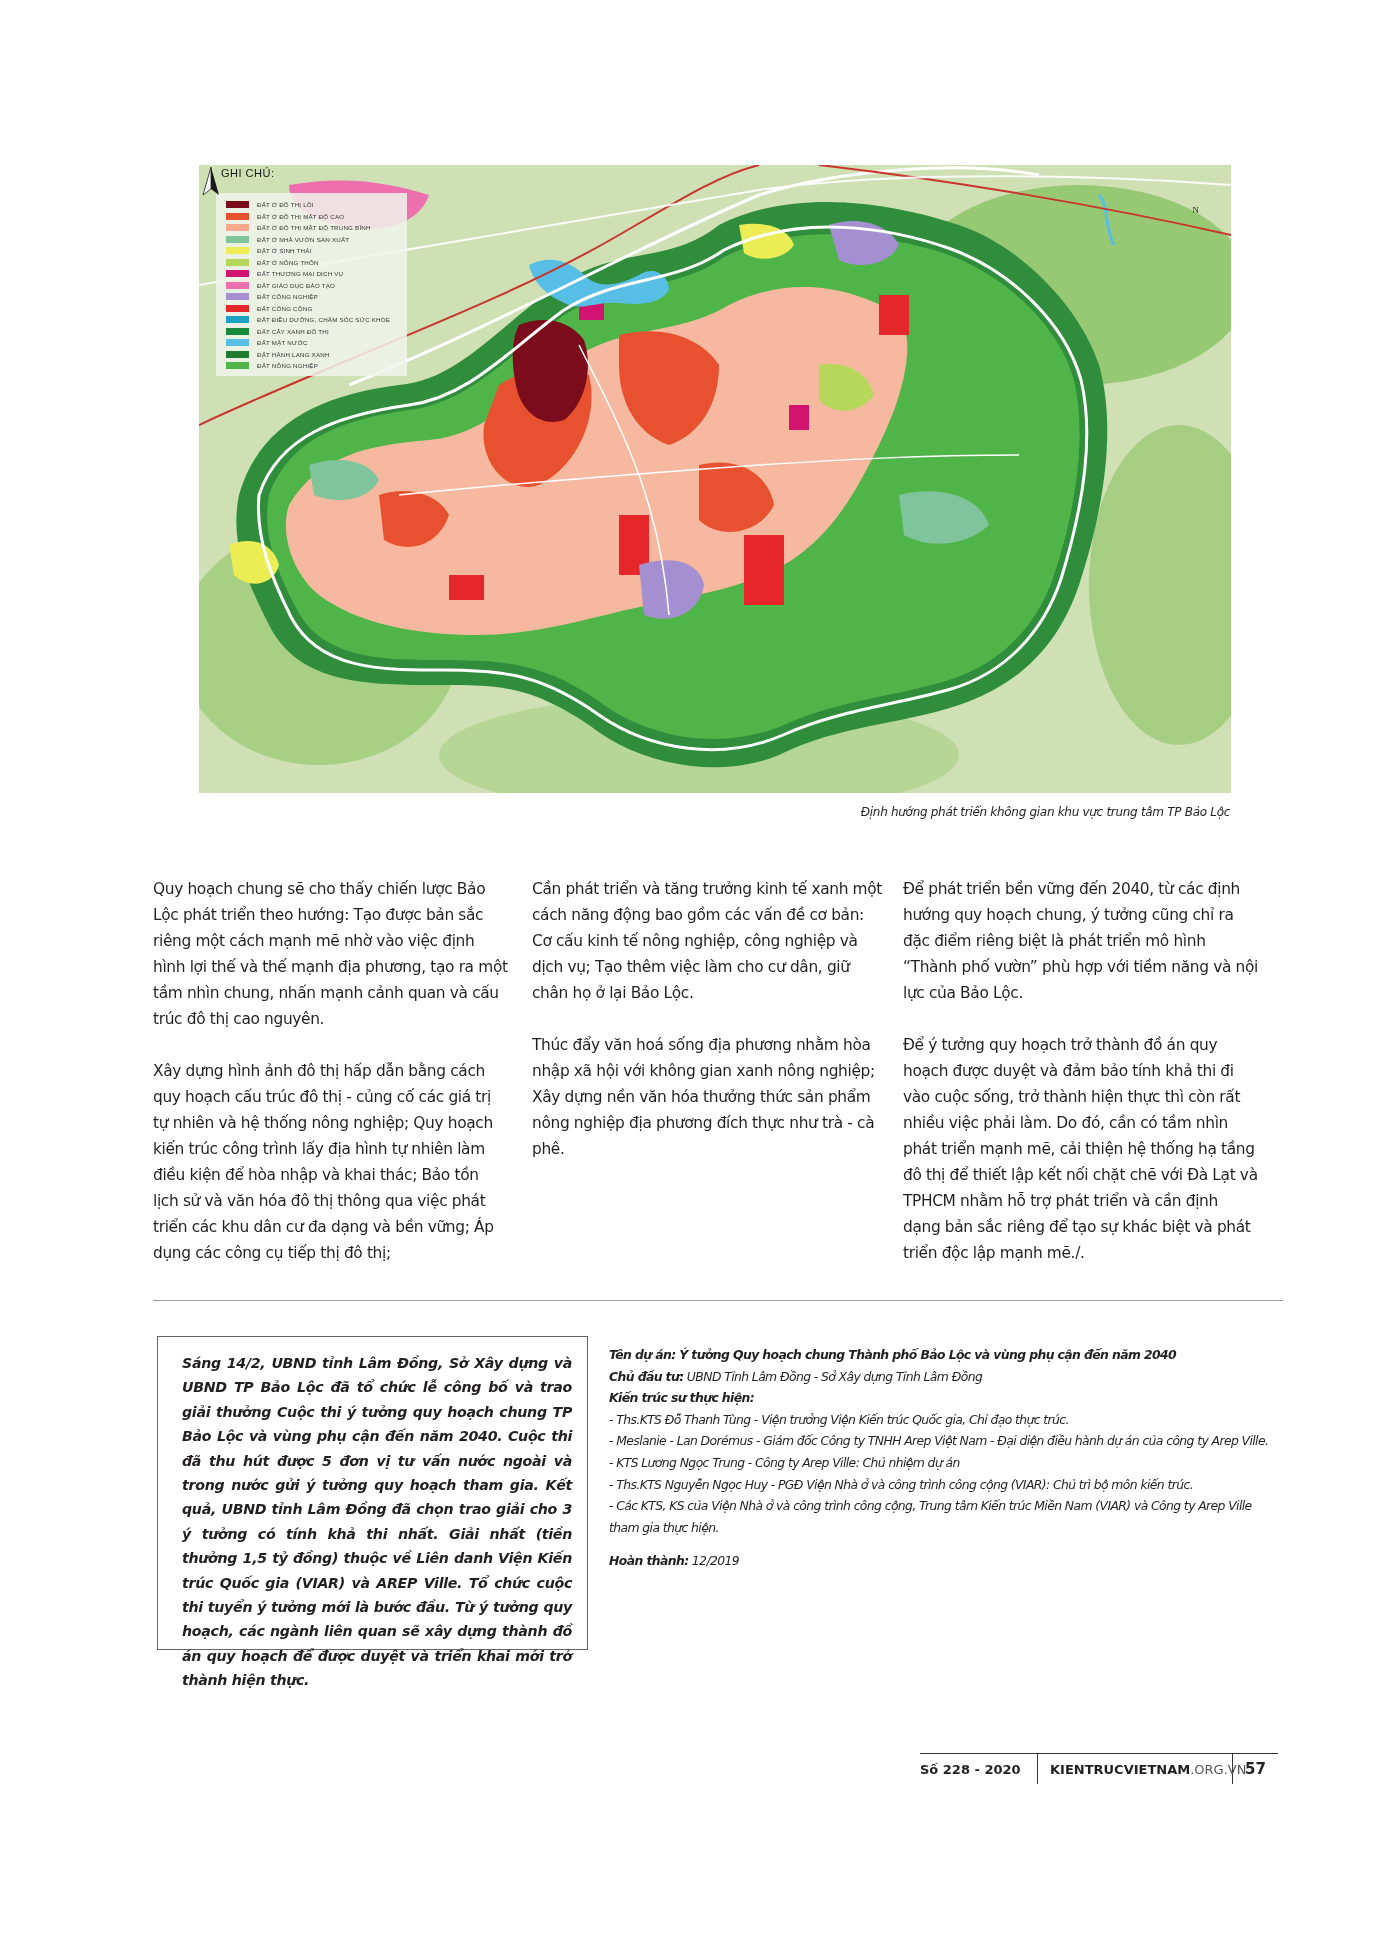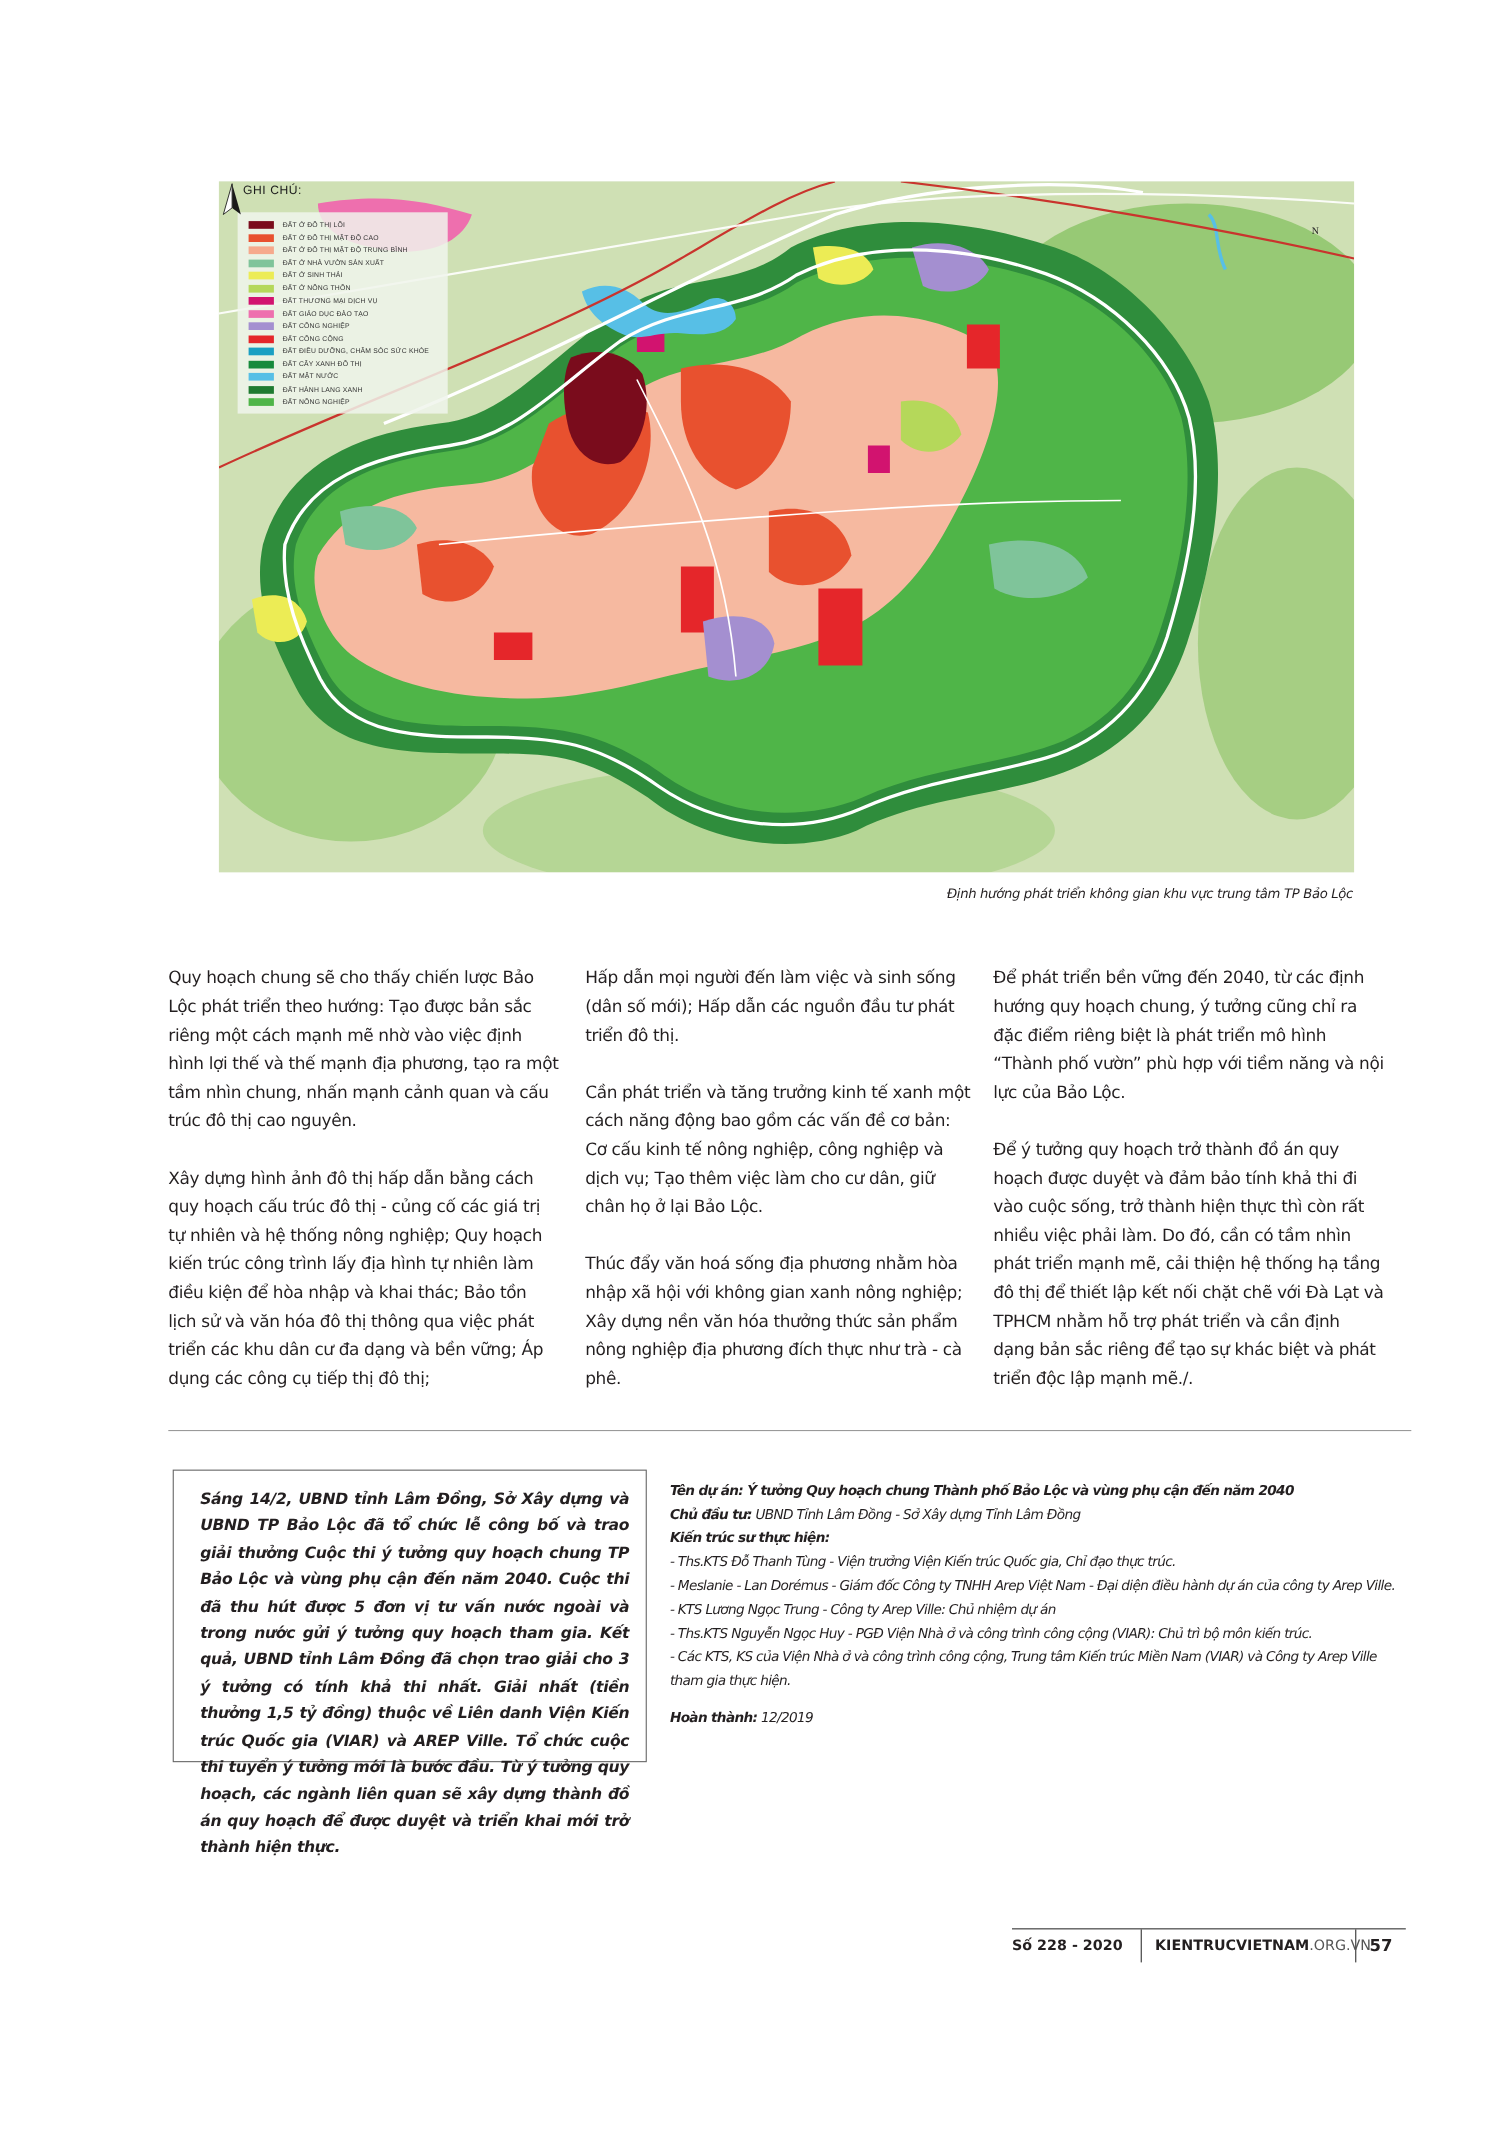--- a/index.html
+++ b/index.html
@@ -22,21 +22,21 @@
   
   .col { position: absolute; top: 876px; width: 355px; font-size: 15.4px; line-height: 26px; letter-spacing: -0.35px; }
   .col p { margin: 0 0 26px 0; }
   .col1 { left: 153px; }
   .col2 { left: 532px; }
   .col3 { left: 903px; }
 
   .rule { position: absolute; left: 153px; top: 1300px; width: 1130px; height: 0; border-top: 1px solid #9a9a9a; }
 
   
-  .boxout { position: absolute; left: 157px; top: 1336px; width: 431px; height: 266px; border: 1.5px solid #666; box-sizing: border-box; }
+  .boxout { position: absolute; left: 157px; top: 1336px; width: 431px; height: 314px; border: 1.5px solid #666; box-sizing: border-box; }
   .boxout-text { position: absolute; left: 24px; top: 14px; width: 390px; font-style: italic; font-weight: bold; font-size: 14.2px; line-height: 24.4px; text-align: justify; letter-spacing: -0.3px; margin: 0; }
 
   
   .credits { position: absolute; left: 609px; top: 1344px; width: 660px; font-style: italic; font-size: 12.4px; line-height: 21.6px; letter-spacing: -0.6px; }
   .credits div { margin: 0; }
   .credits .k { font-weight: bold; }
   .credits .gap { height: 12px; }
 
   
   .footer { position: absolute; left: 920px; top: 1753px; height: 30px; display: flex; align-items: stretch; border-top: 1.5px solid #333; }
@@ -175,21 +175,20 @@
   <div class="north-letter">N</div>
 </div>
 
 <div class="caption">Định hướng phát triển không gian khu vực trung tâm  TP Bảo  Lộc</div>
 
 <div class="col col1">
   <p>Quy hoạch chung sẽ cho thấy chiến lược Bảo Lộc phát triển theo hướng: Tạo được bản sắc riêng một cách mạnh mẽ nhờ vào việc định hình lợi thế và thế mạnh địa phương, tạo ra một tầm nhìn chung, nhấn mạnh cảnh quan và cấu trúc đô thị cao nguyên.</p>
   <p>Xây dựng hình ảnh đô thị hấp dẫn bằng cách quy hoạch cấu trúc đô thị - củng cố các giá trị tự nhiên và hệ thống nông nghiệp; Quy hoạch kiến trúc công trình lấy địa hình tự nhiên làm điều kiện để hòa nhập và khai thác; Bảo tồn lịch sử và văn hóa đô thị thông qua việc phát triển các khu dân cư đa dạng và bền vững; Áp dụng các công cụ tiếp thị đô thị;</p>
 </div>
 <div class="col col2">
-  <p>Hấp dẫn mọi người đến làm việc và sinh sống (dân số mới); Hấp dẫn các nguồn đầu tư phát triển đô thị.</p>
   <p>Cần phát triển và tăng trưởng kinh tế xanh một cách năng động bao gồm các vấn đề cơ bản: Cơ cấu kinh tế nông nghiệp, công nghiệp và dịch vụ;  Tạo thêm việc làm cho cư dân, giữ chân họ ở lại Bảo Lộc.</p>
   <p>Thúc đẩy văn hoá sống địa phương nhằm hòa nhập xã hội với không gian xanh nông nghiệp; Xây dựng nền văn hóa thưởng thức sản phẩm nông nghiệp địa phương đích thực như trà - cà phê.</p>
 </div>
 <div class="col col3">
   <p>Để phát triển bền vững đến 2040, từ các định hướng quy hoạch chung, ý tưởng cũng chỉ ra đặc điểm riêng biệt là phát triển mô hình “Thành phố vườn” phù hợp với tiềm năng và nội lực của Bảo Lộc.</p>
   <p>Để ý tưởng quy hoạch trở thành đồ án quy hoạch được duyệt và đảm bảo tính khả thi đi vào cuộc sống, trở thành hiện thực thì còn rất nhiều việc phải làm. Do đó, cần có tầm nhìn phát triển mạnh mẽ, cải thiện hệ thống hạ tầng đô thị để thiết lập kết nối chặt chẽ với Đà Lạt và TPHCM nhằm hỗ trợ phát triển và cần định dạng bản sắc riêng để tạo sự khác biệt và phát triển độc lập mạnh mẽ./.</p>
 </div>
 
 <div class="rule"></div>
 

